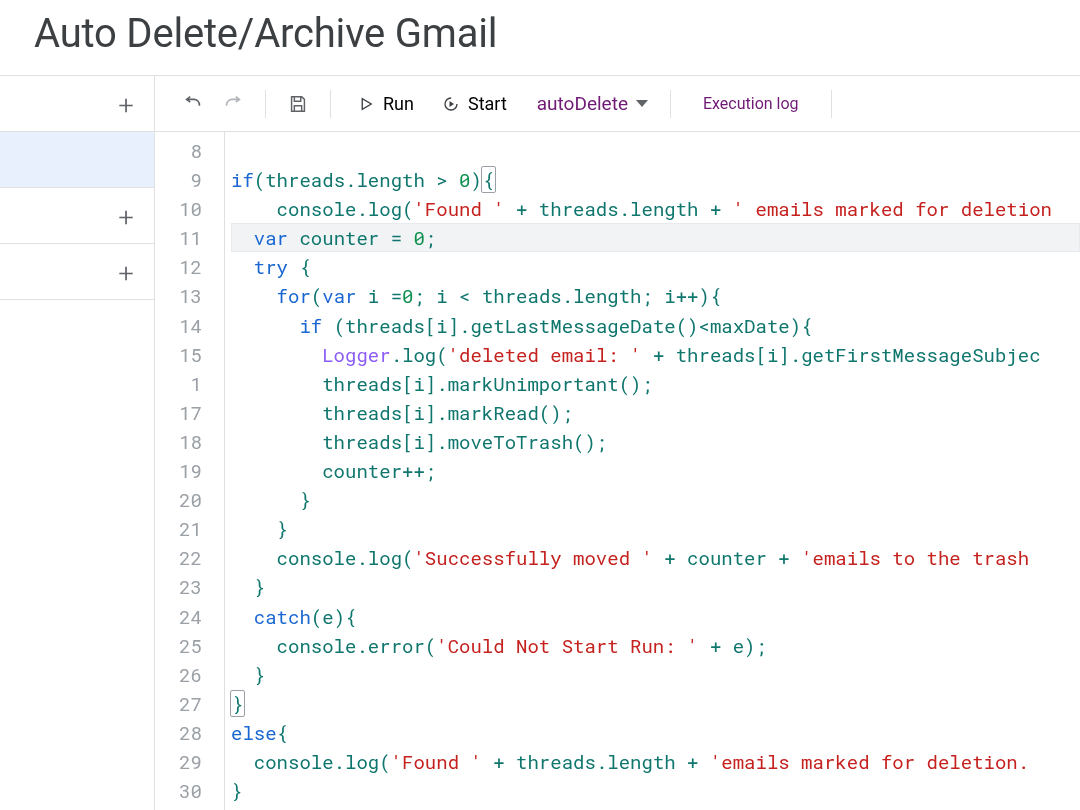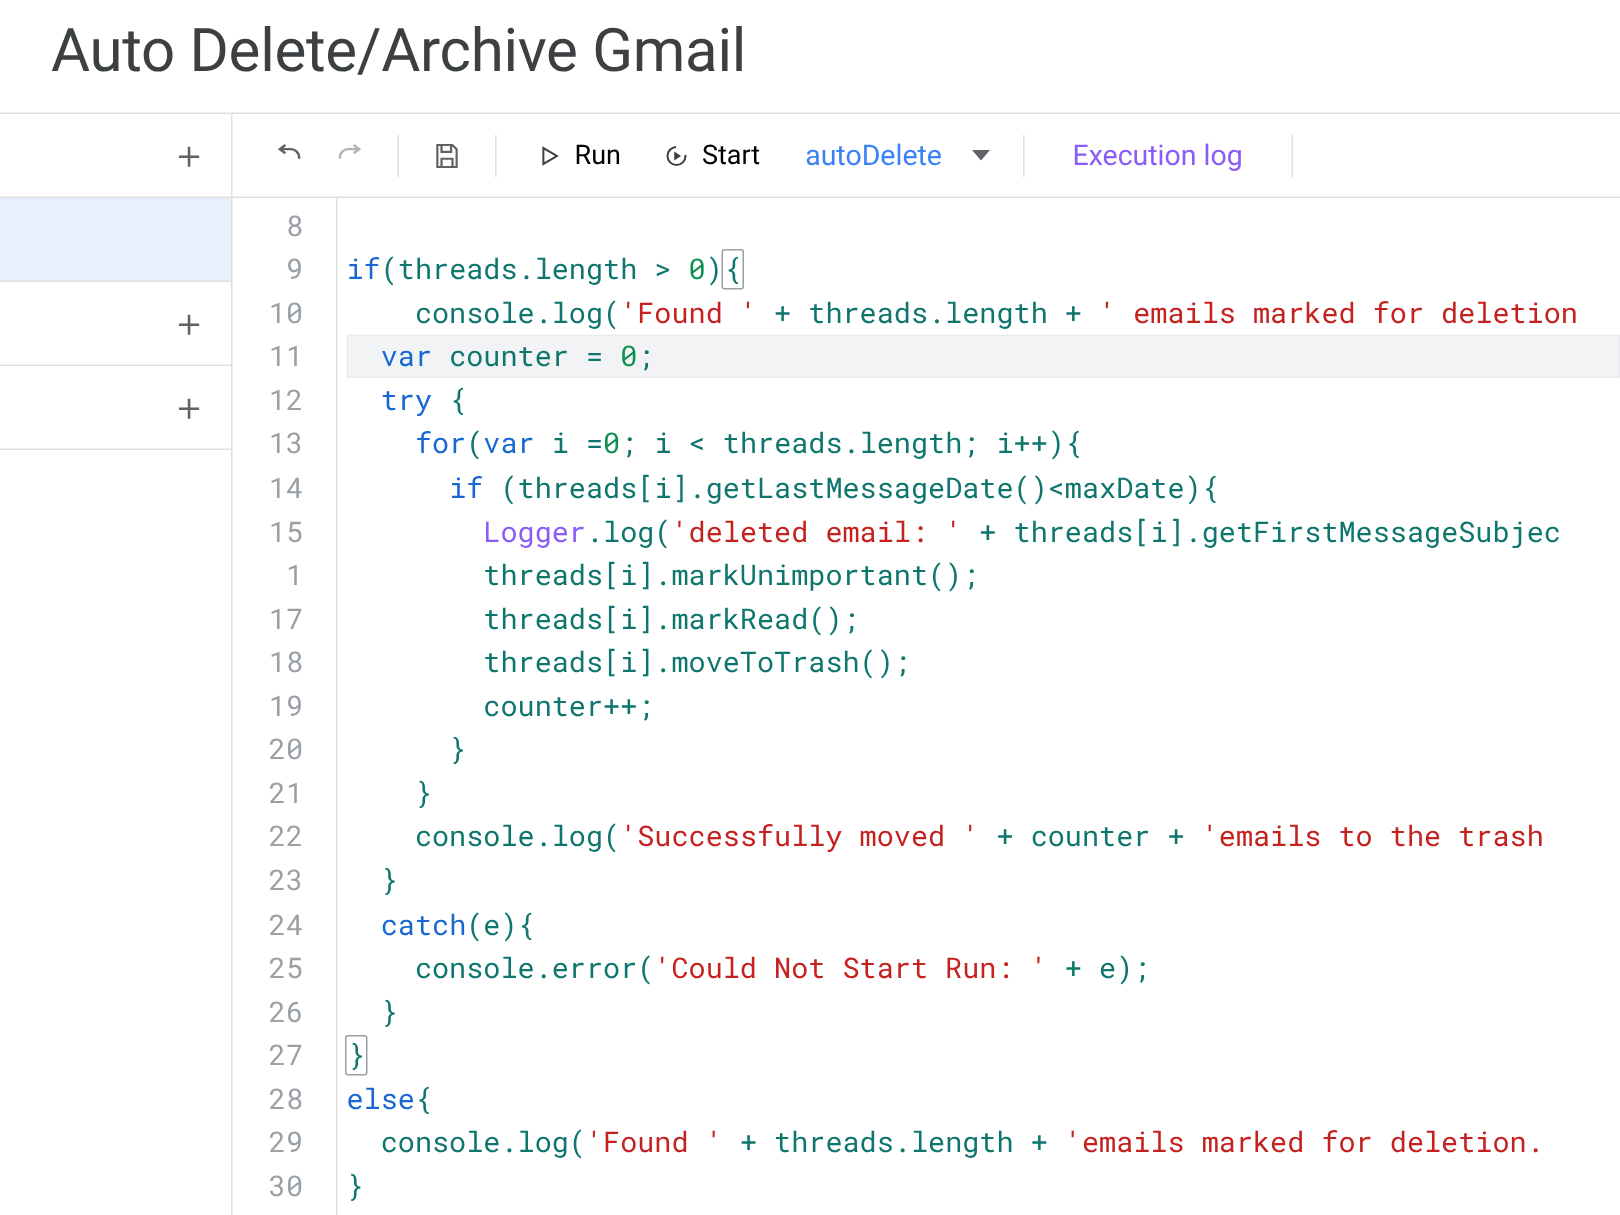--- a/index.html
+++ b/index.html
@@ -87,34 +87,34 @@
   }
   .runbtn, .debugbtn {
     padding: 0 12px;
     gap: 8px;
     font-size: 18px;
     color: #000000;
   }
   .runbtn svg, .debugbtn svg { width: 18px; height: 18px; }
   .fn-select {
     padding: 0 8px 0 14px;
-    gap: 20px;
+    gap: 8px;
     font-size: 19px;
-    color: #3b82f6;
+    color: #701a75;
   }
   .fn-select .tri {
     width: 0; height: 0;
     border-left: 6px solid transparent;
     border-right: 6px solid transparent;
     border-top: 7px solid #5f6368;
   }
   .exec-log {
     padding: 0 18px;
-    font-size: 19px;
-    color: #8b5cf6;
+    font-size: 16px;
+    color: #701a75;
   }
   .editor {
     flex: 1;
     display: flex;
     min-width: 0;
     overflow: hidden;
     font-family: 'Roboto Mono', Menlo, Consolas, monospace;
     font-size: 19px;
     line-height: 29.1px;
     background: #fff;

